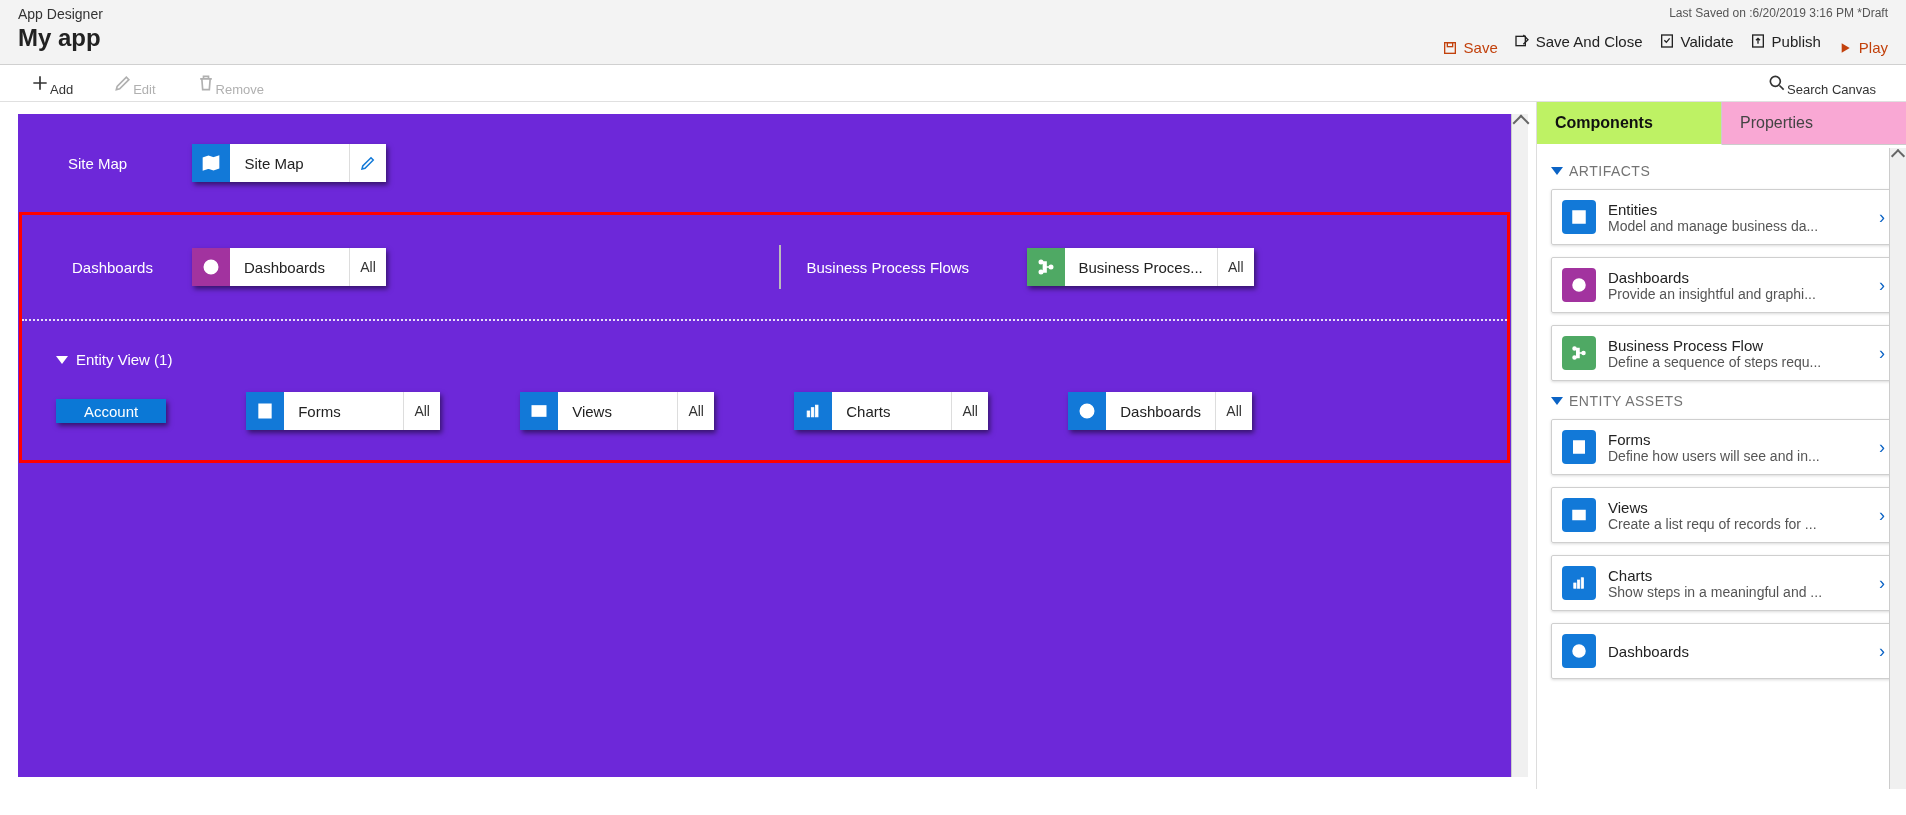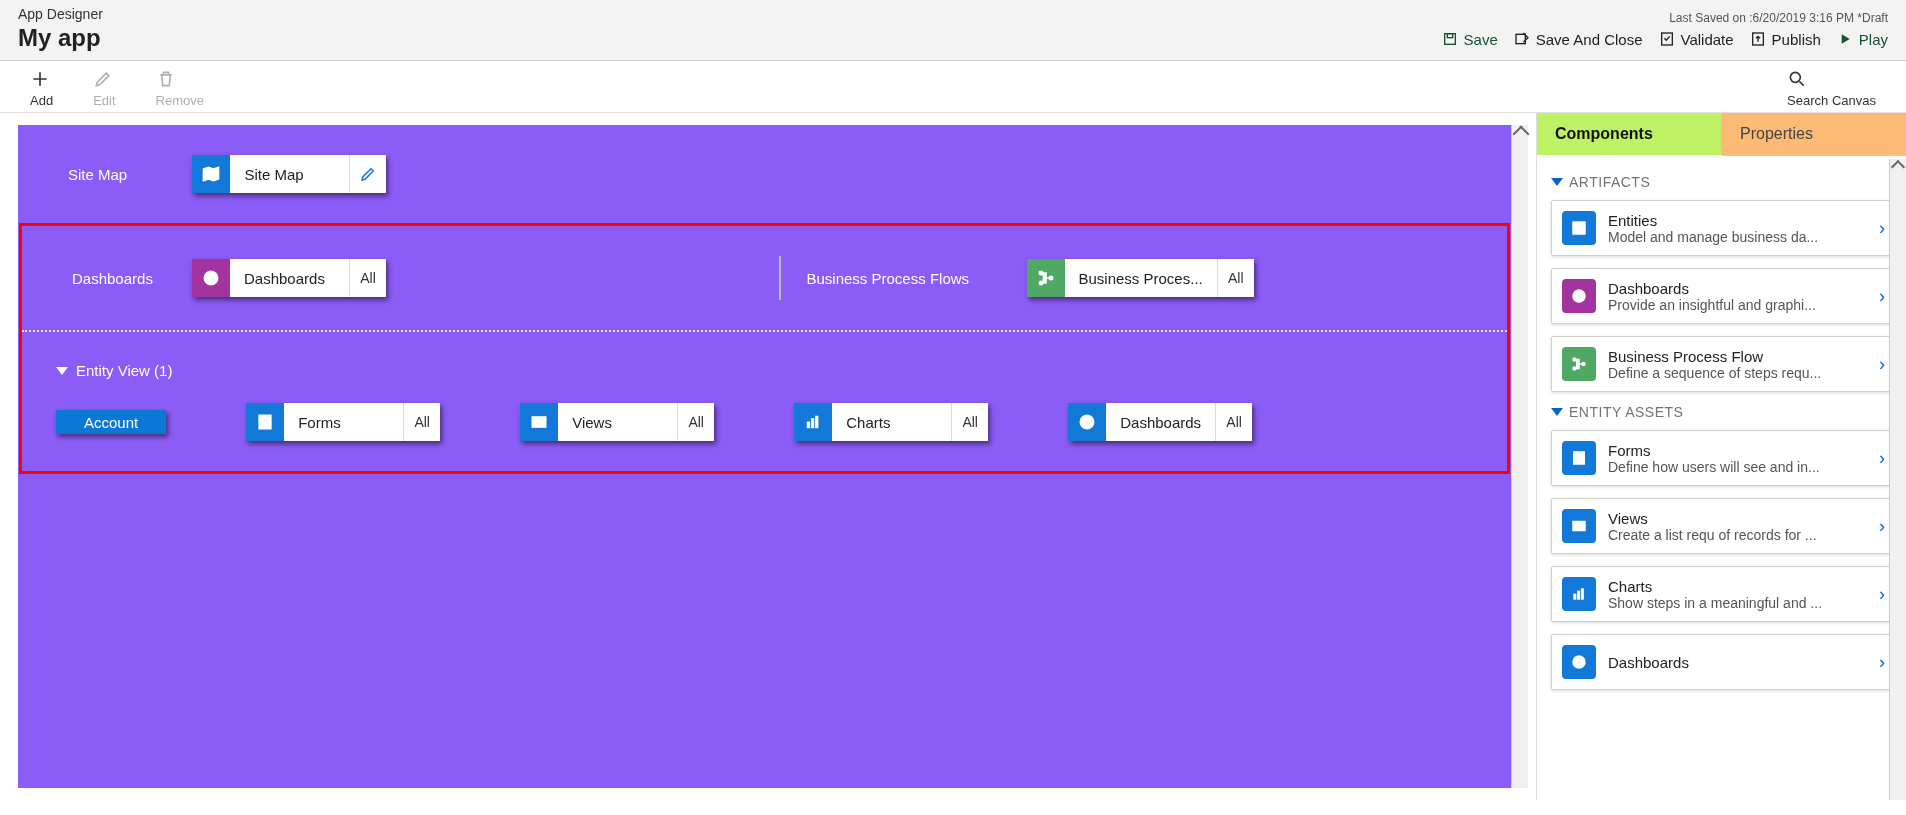--- a/index.html
+++ b/index.html
@@ -1,39 +1,39 @@
 <!DOCTYPE html>
 <html><head>
 <meta charset="utf-8">
 <style>
 * { margin:0; padding:0; box-sizing:border-box; font-family:"Segoe UI",Arial,sans-serif; }
 body { background:#fff; width:1906px; height:815px; overflow:hidden; }
 
 
-.header { background:#f3f3f3; border-bottom:1px solid #d0d0d0; padding:6px 18px 8px; display:flex; justify-content:space-between; align-items:center; }
+.header { background:#f3f3f3; border-bottom:1px solid #d0d0d0; padding:6px 18px 8px; display:flex; justify-content:space-between; align-items:flex-start; }
 .header-left .breadcrumb { font-size:14px; color:#333; }
 .header-left .title { font-size:24px; font-weight:600; color:#222; margin-top:2px;}
 .header-right { text-align:right; }
 .last-saved { font-size:12px; color:#555; margin-bottom:6px; }
 .header-actions { display:flex; gap:16px; align-items:center; }
 .hact { display:flex; align-items:center; gap:6px; font-size:15px; color:#222; cursor:pointer; }
-.hact.disabled { color:#14532d; cursor:default; }
+.hact.disabled { color:#c2410c; cursor:default;margin-top:13px; }
 .hact svg { width:16px; height:16px; }
 
 
 .toolbar { background:#fff; border-bottom:1px solid #e0e0e0; display:flex; justify-content:space-between; padding:8px 30px 4px; }
 .tool-group { display:flex; gap:40px; }
-.tool { display:flex; flex-direction:column; align-items:flex-start; font-size:13px; color:#333; cursor:pointer; }
+.tool { display:flex; flex-direction:row; align-items:flex-end; font-size:13px; color:#333; cursor:pointer; }
 .tool.disabled { color:#b0b0b0; cursor:default; }
 .tool svg { width:20px; height:20px; margin-bottom:4px; }
 
 
 .main { display:flex; height:calc(100% - 128px); }
 .canvas-wrap { flex:1; padding:12px 8px 12px 18px; background:#fff; display:flex; }
-.canvas { flex:1; background:#8b5cf6; position:relative; overflow:auto; }
+.canvas { flex:1; background:#6d28d9; position:relative; overflow:auto; }
 .vscroll { width:17px; background:#f0f0f0; border-left:1px solid #ccc; position:relative; }
 .vscroll::before { content:""; position:absolute; top:3px; left:3px; width:10px; height:10px; border-top:2px solid #666; border-left:2px solid #666; transform:rotate(45deg); }
 
 
 .sec { padding:30px 20px 30px 50px; position:relative; }
 .sec + .sec { border-top:2px dotted rgba(255,255,255,.85); }
 .sec-label { color:#fff; font-size:15px; display:inline-block; width:120px; vertical-align:middle; }
 .sec-collapse { color:#fff; font-size:15px; display:flex; align-items:center; gap:8px; margin-bottom:24px; }
 .sec-collapse .tri { width:0; height:0; border-left:6px solid transparent; border-right:6px solid transparent; border-top:8px solid #fff; }
 
@@ -53,21 +53,21 @@
 .col{flex:1;display:flex;align-items:center;}
 .vdots{width:2px;height:44px;background-image:radial-gradient(#bbb 1px,transparent 1px);background-size:2px 4px;margin:0 26px;}
 
 .redbox{border:3px solid red; margin:0 1px;}
 
 .entity-row{display:flex;gap:70px;align-items:center;padding-left:0;}
 
 
 .panel{width:370px;border-left:1px solid #ddd;display:flex;flex-direction:column;background:#fff;position:relative;}
 .tabs{display:flex;}
-.tab{flex:1;padding:12px 18px;font-size:16px;border-bottom:1px solid #ccc;background:#fdba74;color:#444;cursor:pointer;}
+.tab{flex:1;padding:12px 18px;font-size:16px;border-bottom:1px solid #ccc;background:#f9a8d4;color:#444;cursor:pointer;}
 .tab.active{background:#bef264;font-weight:600;color:#111;border-bottom-color:#fff;border-right:1px solid #ccc;}
 .panel-body{flex:1;overflow:auto;padding:12px 10px 12px 14px;}
 .grp-head{display:flex;align-items:center;gap:6px;color:#737373;font-size:14px;letter-spacing:.5px;margin:6px 0 10px;}
 .grp-head .tri{width:0;height:0;border-left:6px solid transparent;border-right:6px solid transparent;border-top:8px solid #0b63c5;}
 .card{border:1px solid #cfcfcf;border-radius:2px;box-shadow:0 1px 3px rgba(0,0,0,.15);padding:10px 10px;display:flex;align-items:center;gap:12px;margin-bottom:12px;cursor:pointer;}
 .card .cic{width:34px;height:34px;border-radius:4px;display:flex;align-items:center;justify-content:center;}
 .card .cic svg{width:18px;height:18px;fill:#fff;stroke:#fff;}
 .card .ct{flex:1;overflow:hidden;}
 .card .ct .t1{font-size:15px;color:#222;}
 .card .ct .t2{font-size:14px;color:#555;white-space:nowrap;overflow:hidden;text-overflow:ellipsis;}

